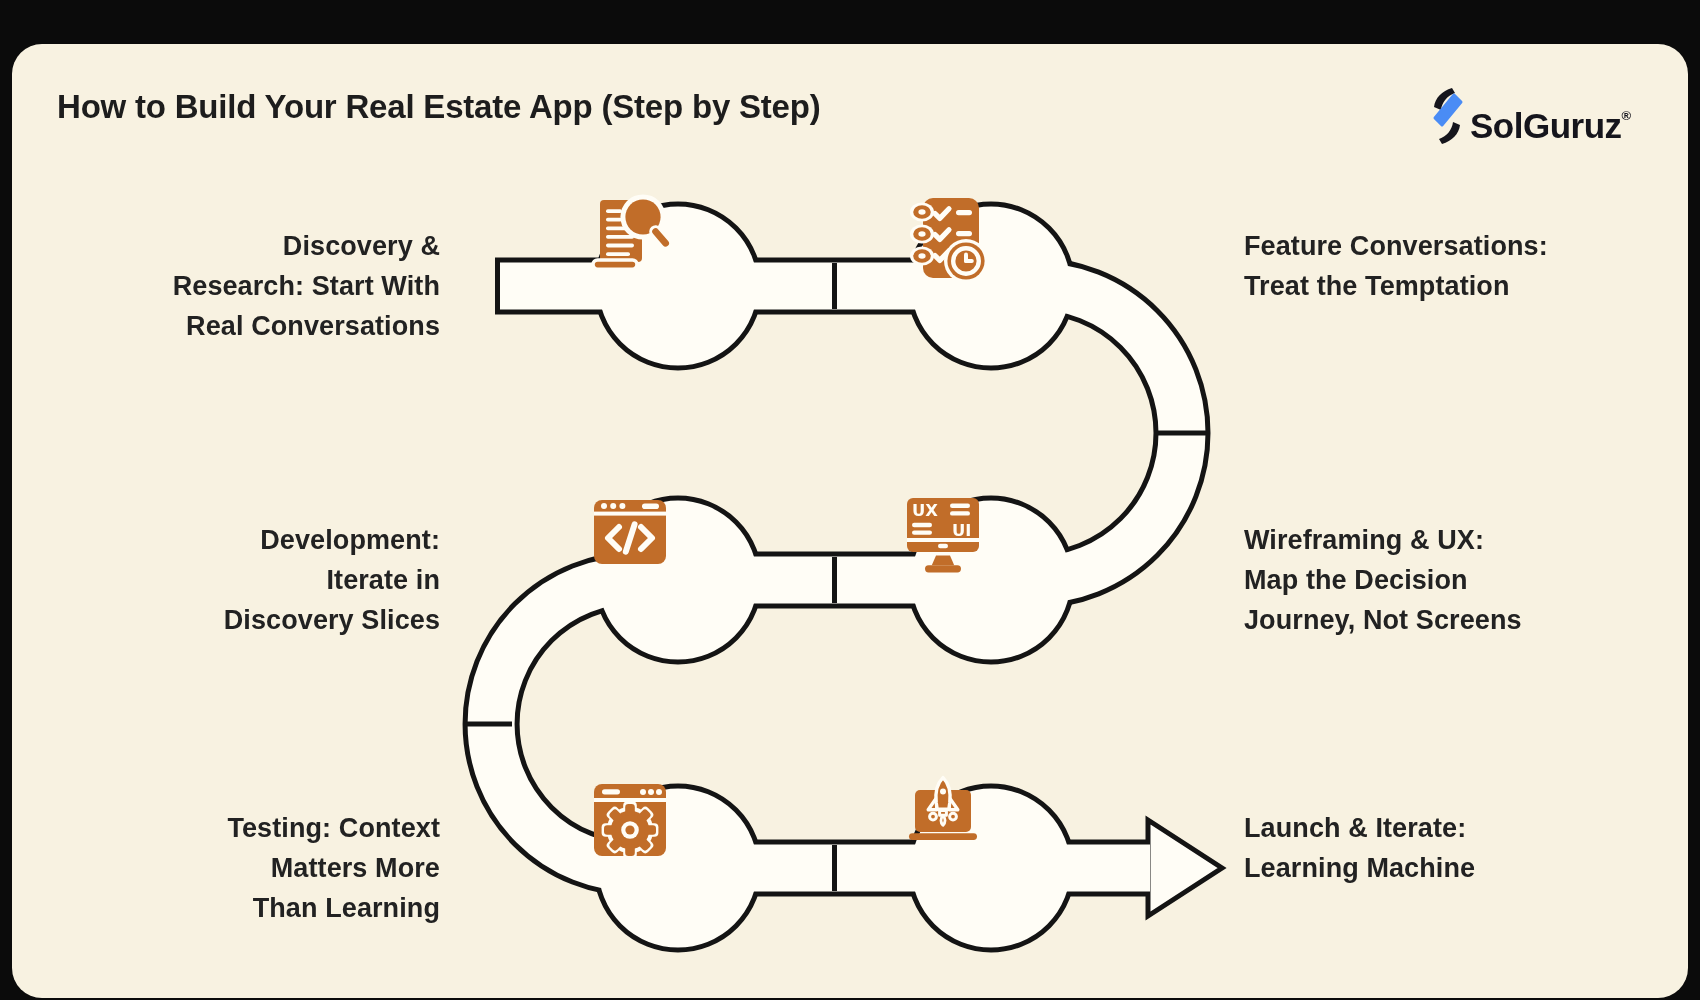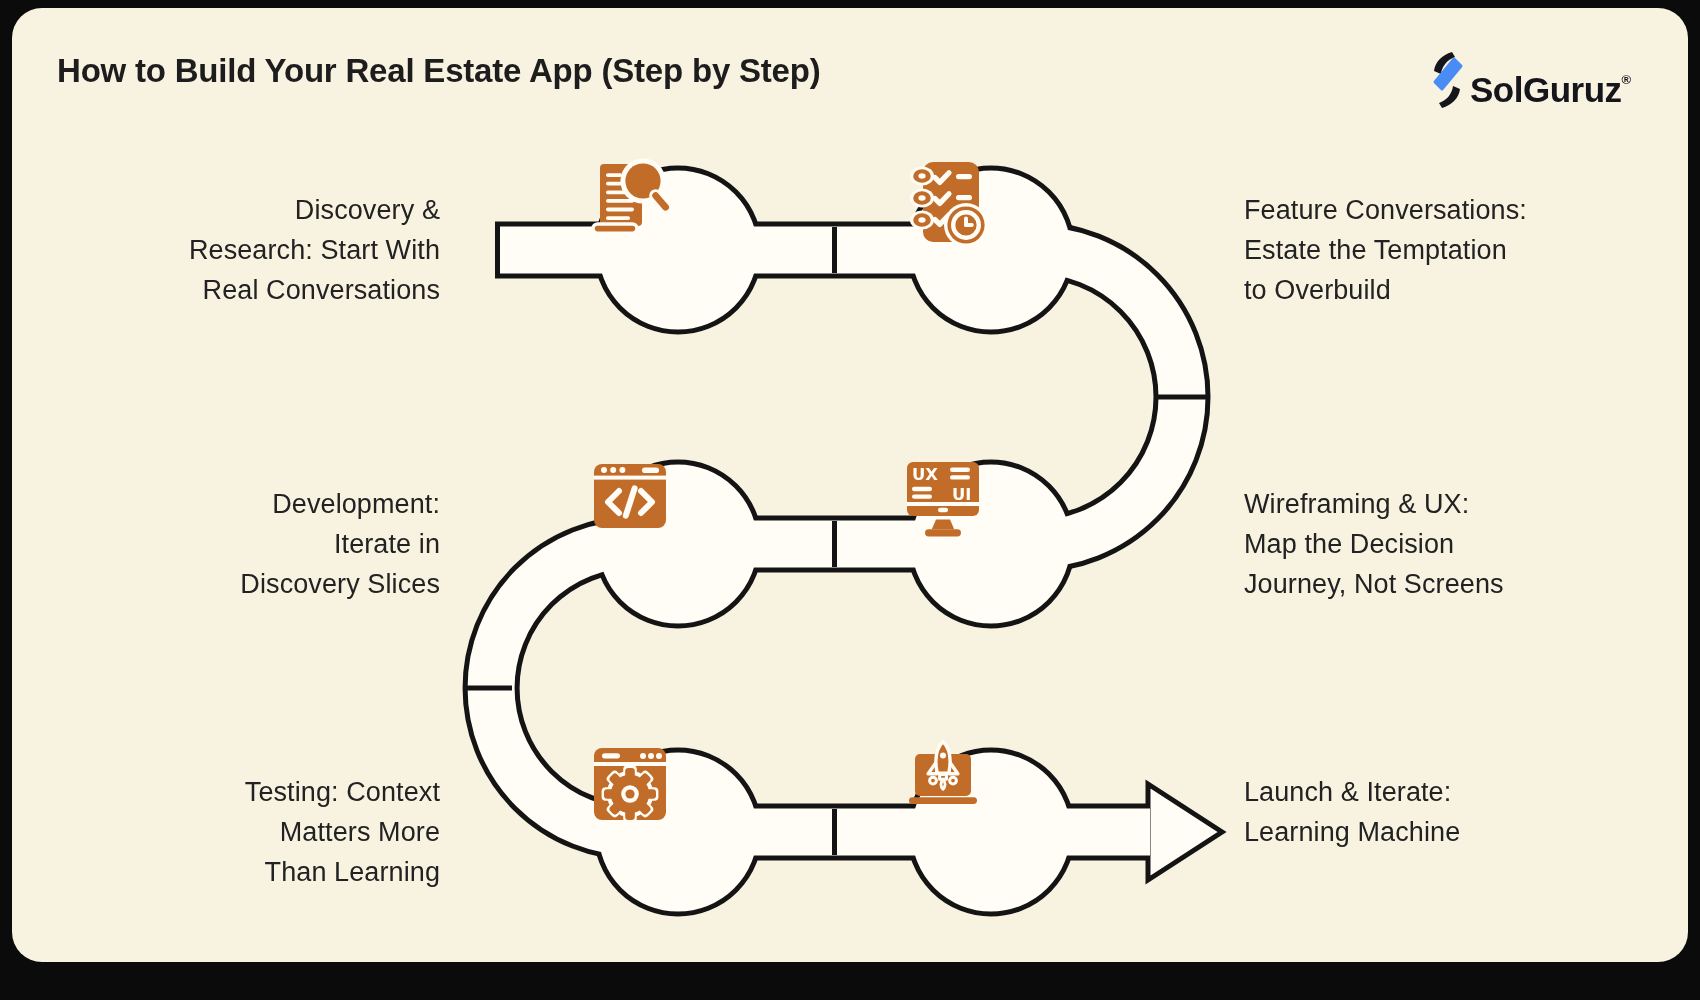--- a/index.html
+++ b/index.html
@@ -1,23 +1,23 @@
 <!DOCTYPE html>
 <html><head>
 <meta charset="utf-8">
 <style>
   html,body{margin:0;padding:0;background:#0b0b0b;width:1700px;height:1000px;overflow:hidden;}
-  .stage{position:relative;width:1700px;height:900px;font-family:"Liberation Sans","DejaVu Sans",sans-serif;}
+  .stage{position:relative;width:1700px;height:900px;font-family:"Liberation Sans","DejaVu Sans",sans-serif;margin-top:36px;}
   .card{position:absolute;left:12px;top:8px;width:1676px;height:954px;background:#f8f2e1;border-radius:30px;}
   .title{position:absolute;left:57px;top:52px;font-size:33px;font-weight:800;color:#1d1d1d;letter-spacing:-0.2px;}
   .logo{position:absolute;left:1430px;top:50px;display:flex;align-items:flex-end;gap:6px;}
   .logo-text{font-size:35px;font-weight:800;color:#15151c;letter-spacing:-0.5px;}
   .logo-reg{font-size:13px;font-weight:700;color:#15151c;vertical-align:18px;}
   .flow{position:absolute;left:0;top:0;}
-  .step-text{position:absolute;font-size:27px;font-weight:400;line-height:40px;color:#222222;letter-spacing:0.1px;}
+  .step-text{position:absolute;font-size:27px;font-weight:700;line-height:40px;color:#222222;letter-spacing:0.1px;}
   .tleft{left:90px;width:350px;text-align:right;}
   .tright{left:1244px;width:390px;text-align:left;}
   .r1{top:190px;} .r2{top:484px;} .r3{top:772px;}
 </style>
 </head>
 <body>
 
 <div class="stage">
   <div class="card"></div>
 
@@ -190,22 +190,21 @@
     </svg>
   </svg>
 
   <div class="step-text tleft r1">
     <div>Discovery &amp;</div>
     <div>Research: Start With</div>
     <div>Real Conversations</div>
   </div>
   <div class="step-text tright r1">
     <div>Feature Conversations:</div>
-    <div>Estate the Temptation</div>
-    <div>to Overbuild</div>
+    <div>Treat the Temptation</div>
   </div>
   <div class="step-text tleft r2">
     <div>Development:</div>
     <div>Iterate in</div>
     <div>Discovery Slices</div>
   </div>
   <div class="step-text tright r2">
     <div>Wireframing &amp; UX:</div>
     <div>Map the Decision</div>
     <div>Journey, Not Screens</div>

